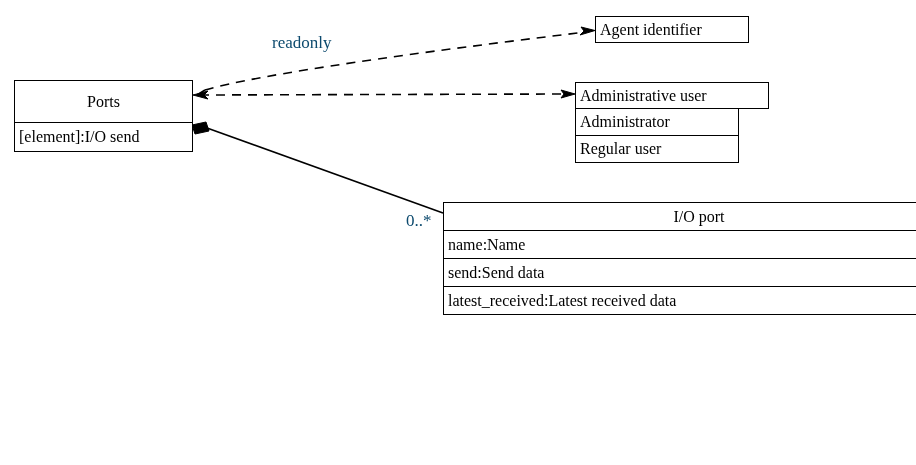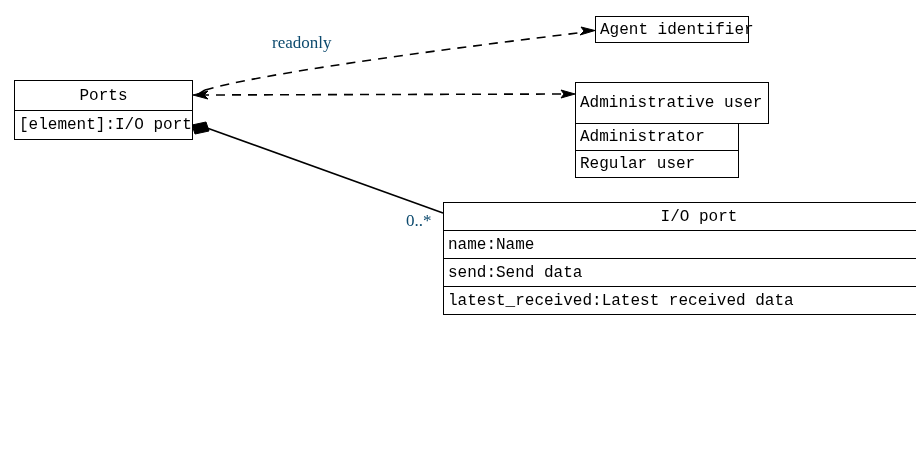--- a/index.html
+++ b/index.html
@@ -26,49 +26,49 @@
   
   .node {
     position: absolute;
     box-sizing: border-box;
     background: #ffffff;
   }
   .cell {
     box-sizing: border-box;
     border: 1px solid #000000;
     background: #ffffff;
-    font-family: Liberation Mono, monospace;
+    font-family: Liberation Serif, serif;
     font-size: 16px;
     line-height: 1;
     color: #000000;
     white-space: nowrap;
     display: flex;
     align-items: center;
     padding: 0 4px;
   }
   .cell.title {
     justify-content: center;
   }
   .cell.attr {
     justify-content: flex-start;
     border-top: none;
   }
 
   
   #ports-node { left: 14px; top: 80px; width: 179px; }
-  #ports-node .cell.title { height: 31px; }
+  #ports-node .cell.title { height: 43px; }
   #ports-node .cell.attr  { height: 29px; }
 
   
   #agent-node { left: 595px; top: 16px; width: 154px; }
   #agent-node .cell.title { height: 27px; justify-content: flex-start; }
 
   
   #adminuser-node { left: 575px; top: 82px; width: 194px; }
-  #adminuser-node .cell.title { height: 42px; justify-content: flex-start; }
+  #adminuser-node .cell.title { height: 27px; justify-content: flex-start; }
   #adminuser-node .rows { width: 164px; }
   #adminuser-node .cell.attr { height: 27px; text-align: right; }
 
   
   #ioport-node { left: 443px; top: 202px; width: 512px; }
   #ioport-node .cell.title { height: 29px; }
   #ioport-node .cell.attr  { height: 28px; }
 
   
   .edge-label {
@@ -113,21 +113,21 @@
     </g>
   </svg>
 
   <div class="edge-label" id="label-readonly">readonly</div>
 
 
   <div class="edge-label" id="label-mult">0..*</div>
 
   <div class="node" id="ports-node">
     <div class="cell title">Ports</div>
-    <div class="cell attr">[element]:I/O port</div>
+    <div class="cell attr">[element]:I/O send</div>
   </div>
 
   <div class="node" id="agent-node">
     <div class="cell title">Agent identifier</div>
   </div>
 
   <div class="node" id="adminuser-node">
     <div class="cell title">Administrative user</div>
     <div class="rows">
       <div class="cell attr">Administrator</div>

